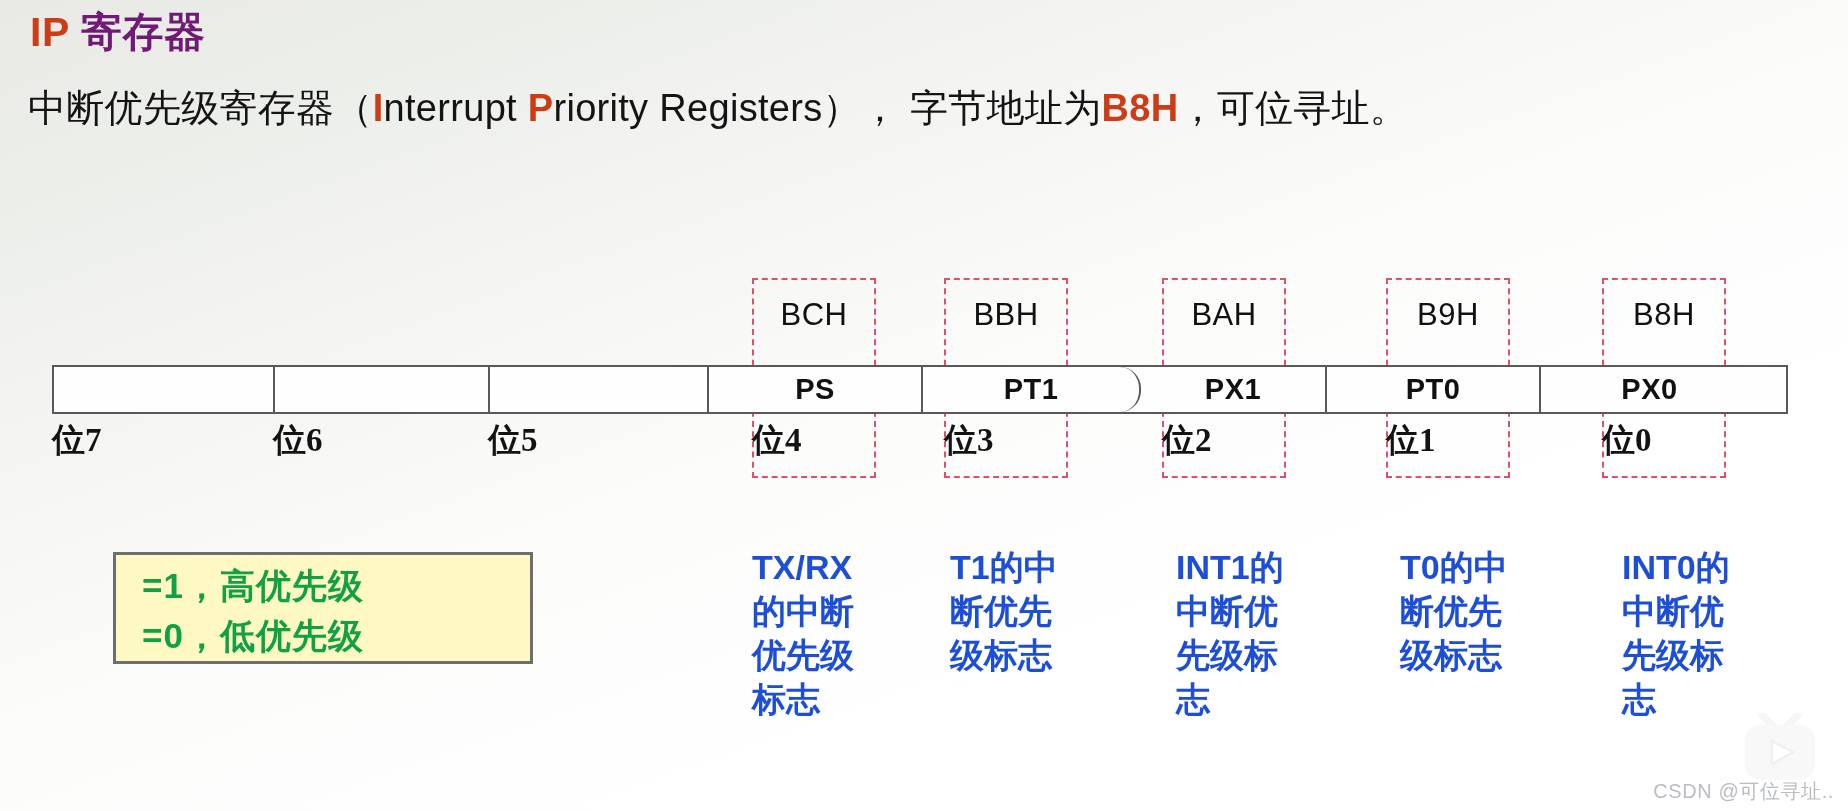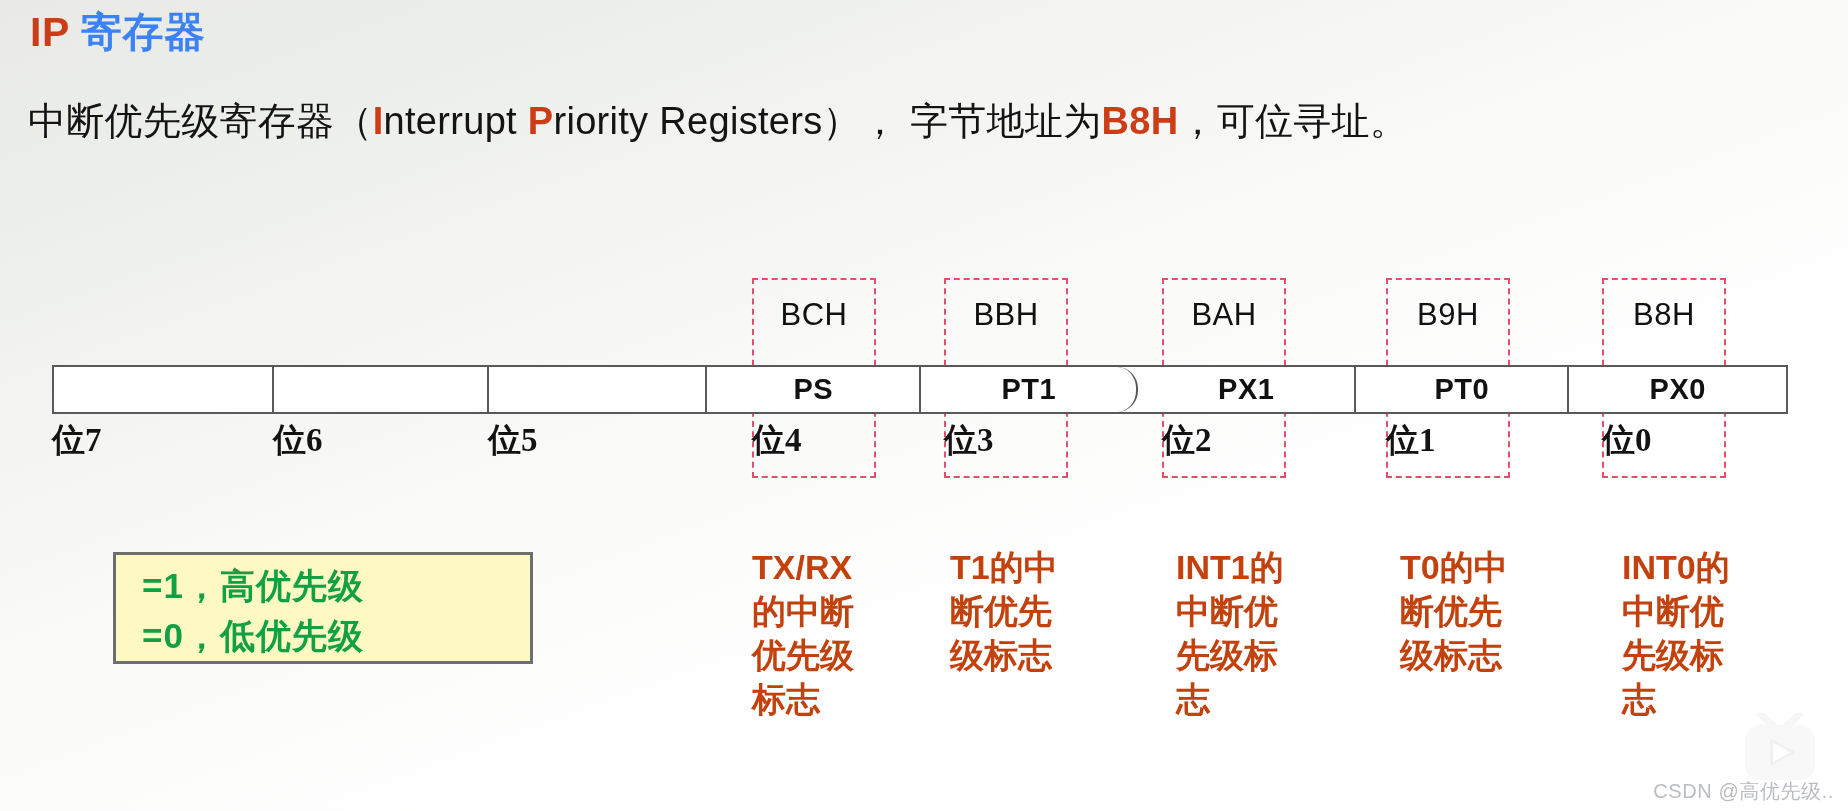--- a/index.html
+++ b/index.html
@@ -20,32 +20,31 @@
     position: absolute;
     left: 30px;
     top: 8px;
     font-size: 41px;
     font-weight: bold;
     letter-spacing: 0.5px;
     white-space: nowrap;
     line-height: 1.2;
   }
   #slide-title .accent { color: #cc3c17; }
-  #slide-title .plain  { color: #3b82f6; }
+  #slide-title .plain  { color: #701a75; }
 
   #intro-paragraph {
     position: absolute;
     left: 28px;
     top: 80px;
     width: 1800px;
     font-size: 38px;
     color: #141414;
     line-height: 1.52;
     letter-spacing: 0.3px;
-    margin-top: 13px;
   }
   #intro-paragraph .accent { color: #cc3c17; font-weight: bold; }
 
   
   #register-diagram {
     position: absolute;
     left: 0;
     top: 0;
     width: 1848px;
     height: 811px;
@@ -129,21 +128,21 @@
     letter-spacing: 1px;
     white-space: nowrap;
   }
 
   
   .anno-col {
     position: absolute;
     top: 546px;
     font-size: 34px;
     font-weight: bold;
-    color: #c2410c;
+    color: #1d4ed8;
     line-height: 1.29;
     letter-spacing: 0px;
     word-break: break-all;
   }
 
   
   #bilibili-logo {
     position: absolute;
     left: 1737px;
     top: 713px;
@@ -185,21 +184,21 @@
   <div class="addr-label" style="left:1162px; width:124px;">BAH</div>
   <div class="addr-label" style="left:1386px; width:124px;">B9H</div>
   <div class="addr-label" style="left:1602px; width:124px;">B8H</div>
 
   <div id="register-bar">
     <div class="reg-cell" style="width:221px;"></div>
     <div class="reg-cell" style="width:215px;"></div>
     <div class="reg-cell" style="width:219px;"></div>
     <div class="reg-cell" style="width:214px;">PS</div>
     <div class="reg-cell" style="width:218px;border-radius:21px;">PT1</div>
-    <div class="reg-cell" style="width:218px;">PX1</div>
+    <div class="reg-cell" style="width:186px;">PX1</div>
     <div class="reg-cell" style="width:214px;">PT0</div>
     <div class="reg-cell" style="width:217px;">PX0</div>
   </div>
 
   <div class="bit-label" style="left:52px;  width:221px;">位7</div>
   <div class="bit-label" style="left:273px; width:215px;">位6</div>
   <div class="bit-label" style="left:488px; width:219px;">位5</div>
   <div class="bit-label" style="left:752px; width:124px;">位4</div>
   <div class="bit-label" style="left:944px; width:124px;">位3</div>
   <div class="bit-label" style="left:1162px; width:124px;">位2</div>
@@ -218,13 +217,13 @@
 <div class="anno-col" style="left:1176px; width:122px;">INT1的中断优先级标志</div>
 <div class="anno-col" style="left:1400px; width:122px;">T0的中断优先级标志</div>
 <div class="anno-col" style="left:1622px; width:122px;">INT0的中断优先级标志</div>
 
 <svg id="bilibili-logo" viewBox="0 0 100 86" xmlns="http://www.w3.org/2000/svg">
   <path d="M28 2 L42 16 M72 2 L58 16" stroke="#f0f0f0" stroke-width="9" stroke-linecap="round" fill="none"></path>
   <rect x="8" y="14" width="84" height="66" rx="18" ry="18" fill="#f4f4f4"></rect>
   <path d="M40 33 L66 47 L40 61 Z" fill="#ffffff" stroke="#e4e4e4" stroke-width="3" stroke-linejoin="round"></path>
 </svg>
 
-<div id="csdn-watermark">CSDN @高优先级..</div>
+<div id="csdn-watermark">CSDN @可位寻址..</div>
 
 </body></html>

